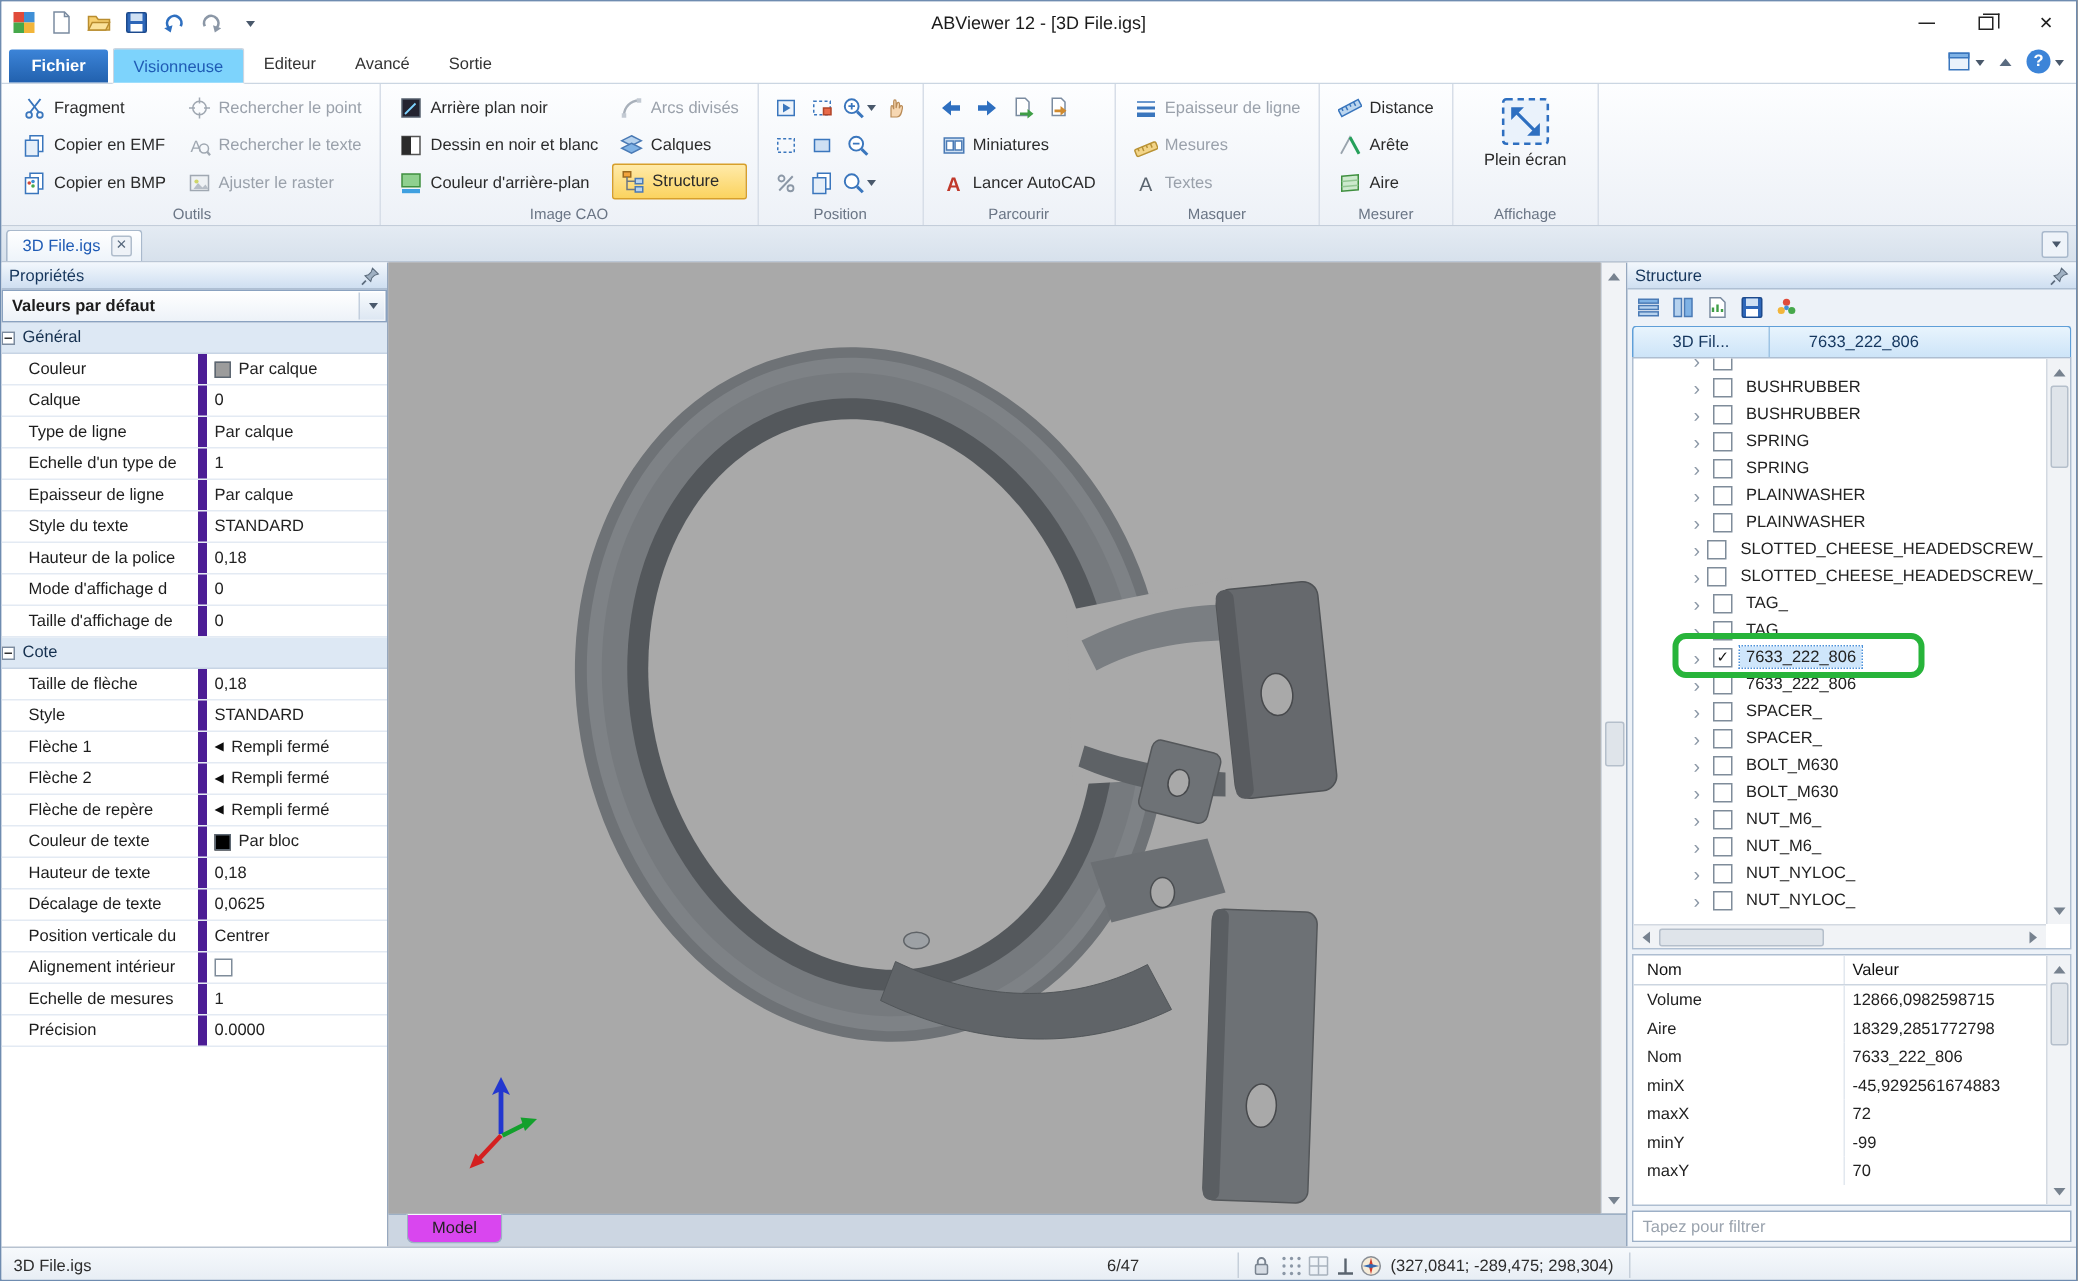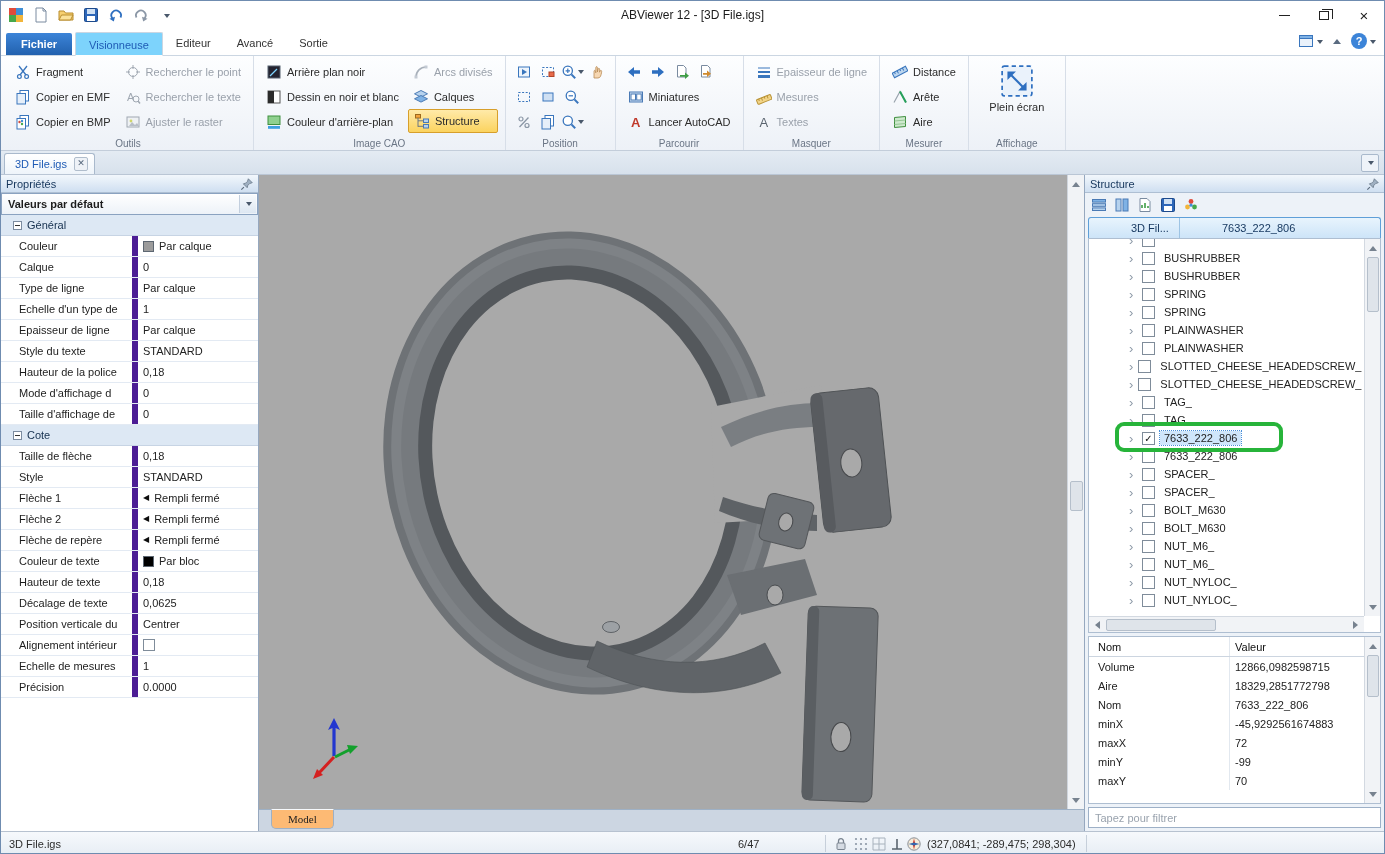--- a/index.html
+++ b/index.html
@@ -64,21 +64,21 @@
   .main { display:flex; height:656px; }
 
   
   .left-panel { width:258px; border-right:1px solid #96a8bf; background:#fff; display:flex; flex-direction:column; }
   .panel-header { height:18px; background:linear-gradient(#f2f7fc,#cfdff1); border-bottom:1px solid #aebfd3;
                   display:flex; align-items:center; padding:0 5px; color:#16365c; position:relative; }
   .panel-header .pin { position:absolute; right:4px; top:2px; }
   .preset { height:22px; border:1px solid #8aa2c0; display:flex; align-items:center; padding:0 6px; background:linear-gradient(#ffffff,#edf2f8); position:relative; font-weight:bold; color:#1c1c1c; }
   .preset .caretbox { position:absolute; right:1px; top:1px; bottom:1px; width:17px; display:flex; align-items:center; justify-content:center; border-left:1px solid #c3cfde; background:linear-gradient(#f7fafd,#dde7f2); }
   .pgrid { flex:1; overflow:hidden; }
-  .psection { display:flex; height:21px; background:#dde8f4; border-bottom:1px solid #c7d4e4; align-items:center; padding-left:12px; gap:5px; color:#15304f; }
+  .psection { display:flex; height:21px; background:#dde8f4; border-bottom:1px solid #c7d4e4; align-items:center; padding-left:0; gap:5px; color:#15304f; }
   .expander { width:9px; height:9px; border:1px solid #7c8ca0; background:#fff; position:relative; flex:0 0 9px; }
   .expander::after { content:""; position:absolute; left:1px; right:1px; top:3px; height:1px; background:#333; }
   .prow { display:flex; height:21px; border-bottom:1px solid #e3eaf3; align-items:stretch; }
   .plabel { width:137px; padding-left:18px; border-right:6px solid #4c1d95; display:flex; align-items:center; color:#1d1d1d;
             overflow:hidden; white-space:nowrap; }
   .pvalue { flex:1; padding-left:5px; display:flex; align-items:center; gap:5px; overflow:hidden; white-space:nowrap; }
   .swatch { width:11px; height:11px; border:1px solid #5d6772; flex:0 0 11px; }
   .arrow-ico { font-size:8px; color:#0c0c0c; line-height:1; }
   .prop-check { width:12px; height:12px; border:1px solid #7f8c9a; background:#fff; }
 
@@ -87,30 +87,30 @@
   .canvas-row { flex:1; display:flex; min-height:0; }
   .canvas { position:relative; width:810px; height:634px; background:#a9a9a9; overflow:hidden; }
   .vscroll { width:17px; background:#f1f3f6; border-left:1px solid #cfd5dd; display:flex; flex-direction:column; align-items:center; }
   .scroll-arrow { width:15px; height:16px; display:flex; align-items:center; justify-content:center; }
   .tri-up { width:0;height:0;border:4px solid transparent;border-bottom:5px solid #77828f; margin-bottom:2px;}
   .tri-dn { width:0;height:0;border:4px solid transparent;border-top:5px solid #77828f; margin-top:2px;}
   .tri-lf { width:0;height:0;border:4px solid transparent;border-right:5px solid #77828f; margin-right:2px;}
   .tri-rt { width:0;height:0;border:4px solid transparent;border-left:5px solid #77828f; margin-left:2px;}
   .vthumb { width:13px; height:30px; background:#dfe4ea; border:1px solid #b5bfcb; border-radius:2px; margin-top:290px; }
   .model-bar { height:22px; background:#ccd6e2; border-top:1px solid #9db0c5; display:flex; padding-left:12px; }
-  .model-tab { background:#fdba74; border:1px solid #9db0c5; border-top:1px solid #f6f9fc; margin-top:-1px; height:20px;
-               display:flex; align-items:center; padding:0 16px; color:#222; border-radius:0 0 5px 5px;font-family:Liberation Serif, serif; }
+  .model-tab { background:#d946ef; border:1px solid #9db0c5; border-top:1px solid #f6f9fc; margin-top:-1px; height:20px;
+               display:flex; align-items:center; padding:0 16px; color:#222; border-radius:0 0 5px 5px; }
 
   
   .right-panel { width:300px; border-left:1px solid #96a8bf; background:#edf2f8; display:flex; flex-direction:column; }
   .s-toolbar { height:24px; display:flex; align-items:center; gap:3px; padding:2px 4px; }
   .s-toolbar .tbtn { width:20px; height:20px; display:flex; align-items:center; justify-content:center; border-radius:2px; }
   .breadcrumb { margin:0 3px; height:21px; background:linear-gradient(#e8f4fd,#cde4f8); border:1px solid #5f9fd8; border-bottom:none;
                 display:flex; align-items:center; border-radius:3px 3px 0 0; color:#14365e; overflow:hidden; }
-  .crumb { padding:0 10px; border-right:1px solid #9ec4e4; height:100%; display:flex; align-items:center; white-space:nowrap;margin-left:32px; }
+  .crumb { padding:0 26px; border-right:1px solid #9ec4e4; height:100%; display:flex; align-items:center; white-space:nowrap; }
   .crumb:last-child { border-right:none; }
   .tree-wrap { flex:1; margin:0 3px; background:#fff; border:1px solid #aebed1; position:relative; overflow:hidden; }
   .tree { position:absolute; left:0; top:-8px; right:16px; bottom:16px; overflow:hidden; }
   .titem { height:18px; display:flex; align-items:center; gap:5px; padding-left:40px; position:relative; white-space:nowrap; }
   .tchev { color:#8d99a7; font-size:13px; line-height:1; width:8px; }
   .tcheck { width:13px; height:13px; border:1px solid #7f8c9a; background:#fff; flex:0 0 13px; font-size:10px; line-height:11px;
             text-align:center; color:#111; }
   .tlabel { padding:1px 4px; }
   .tlabel.sel { background:#cfe6fb; outline:1px dotted #4a90d9; }
   .green-box { position:absolute; left:26px; top:-7px; width:168px; height:30px; border:4px solid #27b43a; border-radius:9px; z-index:3; }

